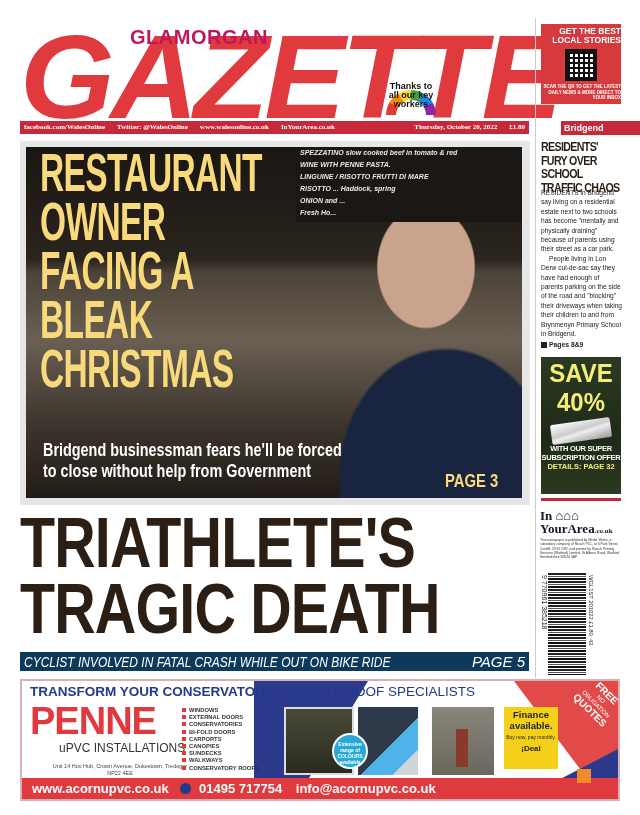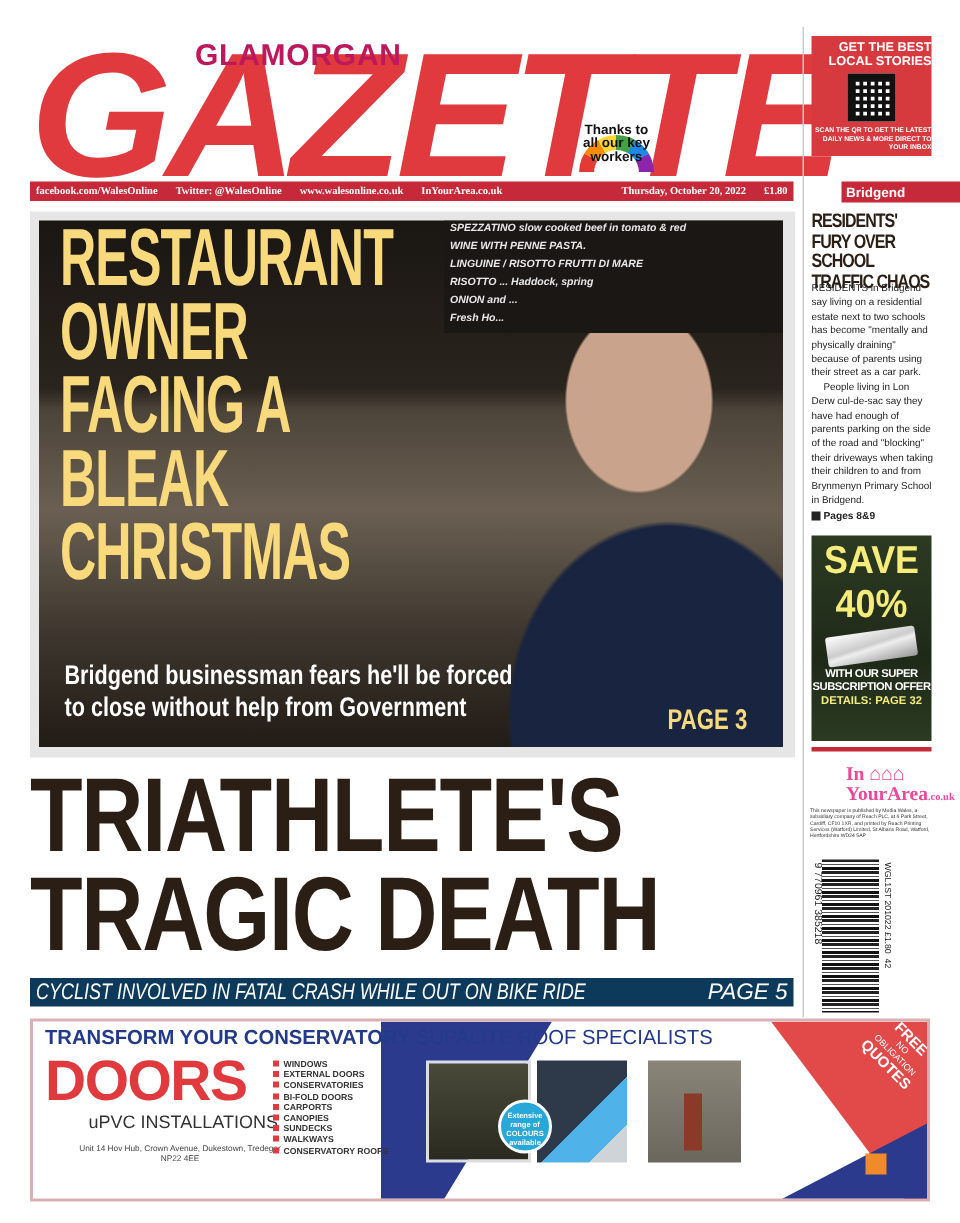--- a/index.html
+++ b/index.html
@@ -37,21 +37,21 @@
 .side-body .ind{text-indent:8px;}
 .side-pages{left:541px;top:341px;font:bold 6.8px "Liberation Sans",sans-serif;color:#222;}
 .side-pages::before{content:"";display:inline-block;width:6px;height:6px;background:#222;margin-right:2px;vertical-align:-1px;}
 
 .save{left:541px;top:357px;width:80px;height:137px;background:linear-gradient(#2c3a22,#1e2a18 60%,#2b3a22);color:#f5ec7a;text-align:center;}
 .save .big{font:900 26px/25px "Liberation Sans",sans-serif;margin-top:4px;transform:scaleX(0.92);}
 .save .paper{width:60px;height:20px;margin:6px auto 4px;background:linear-gradient(170deg,#fff 0%,#ccc 45%,#eee 55%,#999 100%);transform:rotate(-8deg);border-radius:2px;}
 .save .w{color:#fff;font:bold 7.5px/8.5px "Liberation Sans",sans-serif;letter-spacing:-0.3px;}
 .save .d{color:#f5ec7a;font:bold 7.5px/10px "Liberation Sans",sans-serif;}
 .redbar{left:541px;top:498px;width:80px;height:3px;background:#c62a3a;}
-.iya-logo{left:564px;top:509px;font:bold 13px/13px "Liberation Serif",serif;color:#ec4899;}
+.iya-logo{left:540px;top:509px;font:bold 13px/13px "Liberation Serif",serif;color:#0f172a;}
 .iya-logo small{font-size:7px;}
 .fine{left:540px;top:538px;width:82px;font:3.4px/4.3px "Liberation Sans",sans-serif;color:#333;}
 .barcode{left:548px;top:573px;width:38px;height:102px;
   background:repeating-linear-gradient(180deg,#222 0 2px,#fff 2px 3px,#555 3px 4px,#fff 4px 5px,#111 5px 7px,#fff 7px 8px);}
 .bc-num{left:534px;top:575px;width:14px;height:100px;writing-mode:vertical-rl;font:7px "Liberation Sans",sans-serif;color:#222;}
 .bc-r{left:588px;top:575px;writing-mode:vertical-rl;font:5.8px "Liberation Sans",sans-serif;color:#222;}
 
 
 .hero-frame{left:20px;top:141px;width:510px;height:364px;background:#e6e6e6;}
 .hero{left:26px;top:147px;width:496px;height:351px;overflow:hidden;
@@ -180,37 +180,48 @@
 <div class="abs strap">
   <span class="a">CYCLIST INVOLVED IN FATAL CRASH WHILE OUT ON BIKE RIDE</span>
   <span class="b">PAGE 5</span>
 </div>
 
 <div class="abs ad">
   <div class="ad-tri"></div>
   <div class="ad-tri2"></div>
   <div class="ad-tri3"></div>
   <div class="ad-title"><span>TRANSFORM YOUR CONSERVATORY</span><span class="lt"> SUPALITE</span><span class="lt"> ROOF SPECIALISTS</span></div>
-  <div class="acorn">DOORS</div>
+  <div class="acorn">PENNE</div>
   <div class="upvc">uPVC INSTALLATIONS</div>
   <div class="addr">Unit 14 Hov Hub, Crown Avenue, Dukestown, Tredegar NP22 4EE</div>
   <div class="list">
     <div>WINDOWS</div>
       <div>EXTERNAL DOORS</div>
       <div>CONSERVATORIES</div>
     <div>BI-FOLD DOORS</div>
       <div>CARPORTS</div>
       <div>CANOPIES</div>
     <div>SUNDECKS</div>
       <div>WALKWAYS</div>
       <div>CONSERVATORY ROOFS</div>
   </div>
   <div class="photo p1"></div>
   <div class="photo p2"></div>
   <div class="photo p3"></div>
   <div class="bubble">Extensive range of COLOURS available</div>
+  <div class="fin">
+    <div class="h">Finance available.</div>
+    <div class="s">Buy now, pay monthly.</div>
+    <div class="d">¡Deal</div>
+  </div>
   <div class="free">
     <div>FREE</div>
       <div class="n">NO OBLIGATION</div>
       <div>QUOTES</div>
   </div>
   <div class="cert"></div>
+  <div class="ad-foot">
+    <span>www.acornupvc.co.uk</span>
+    <span class="ph"></span>
+    <span>01495 717754</span>
+    <span class="e">info@acornupvc.co.uk</span>
+  </div>
 </div>
 
 </body></html>

